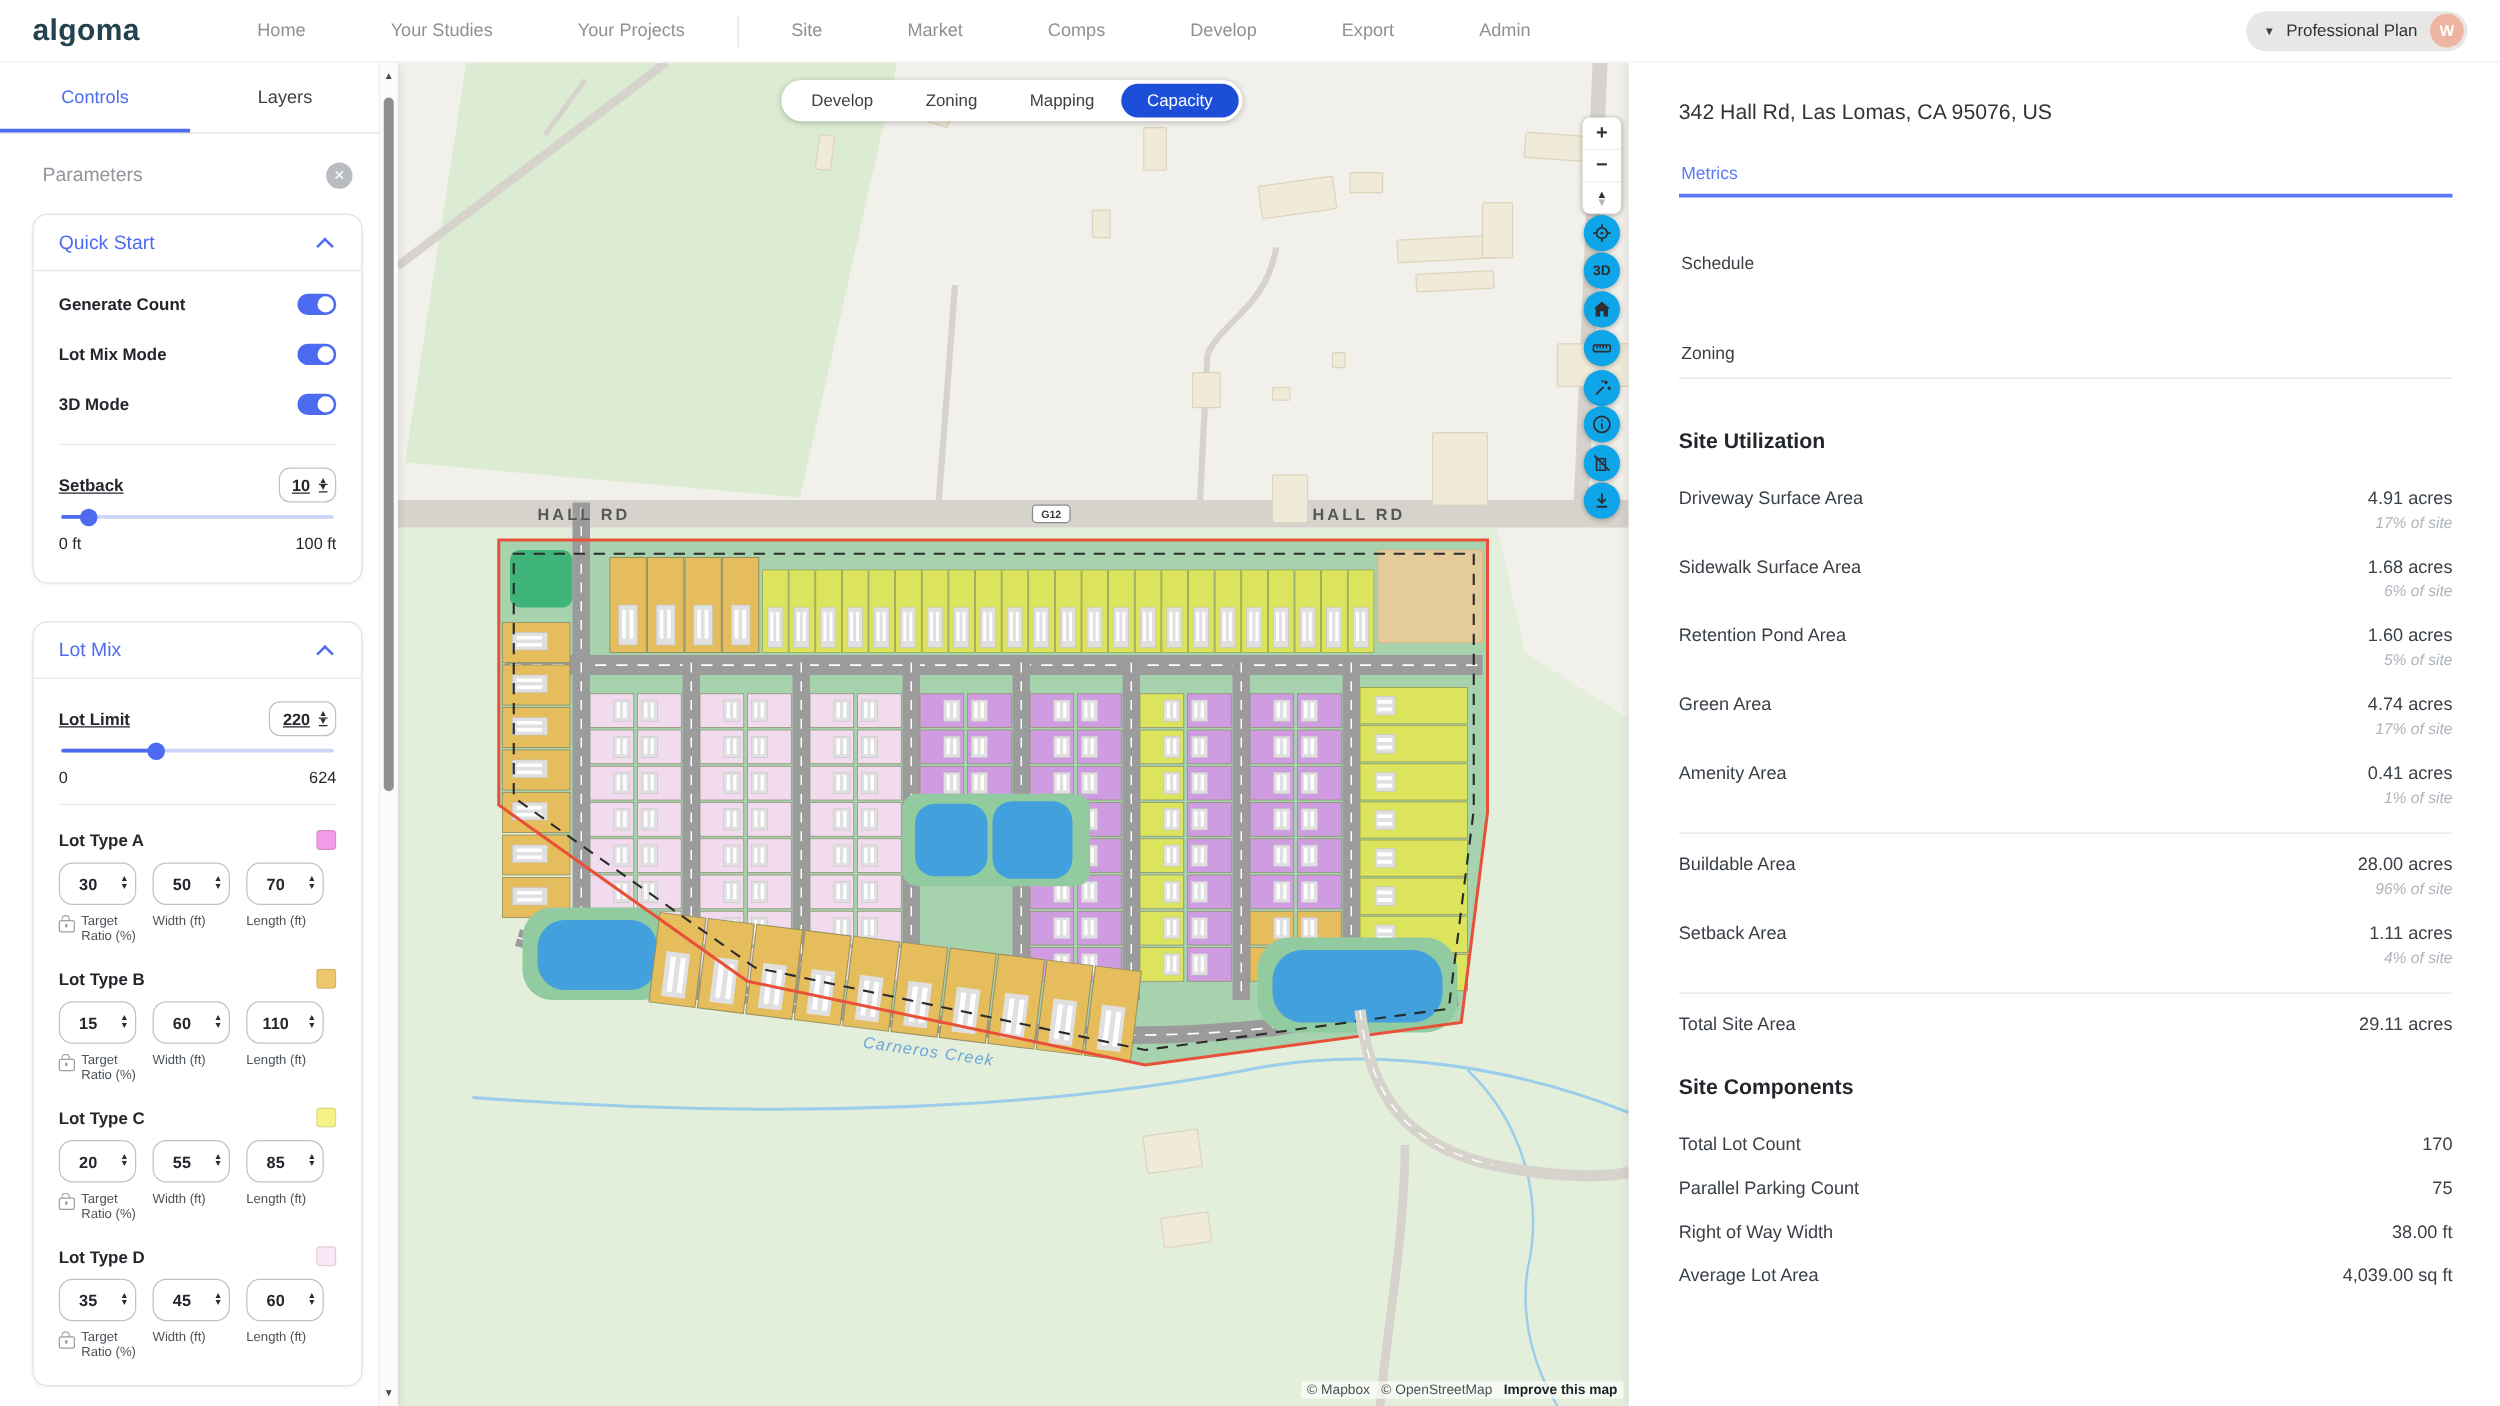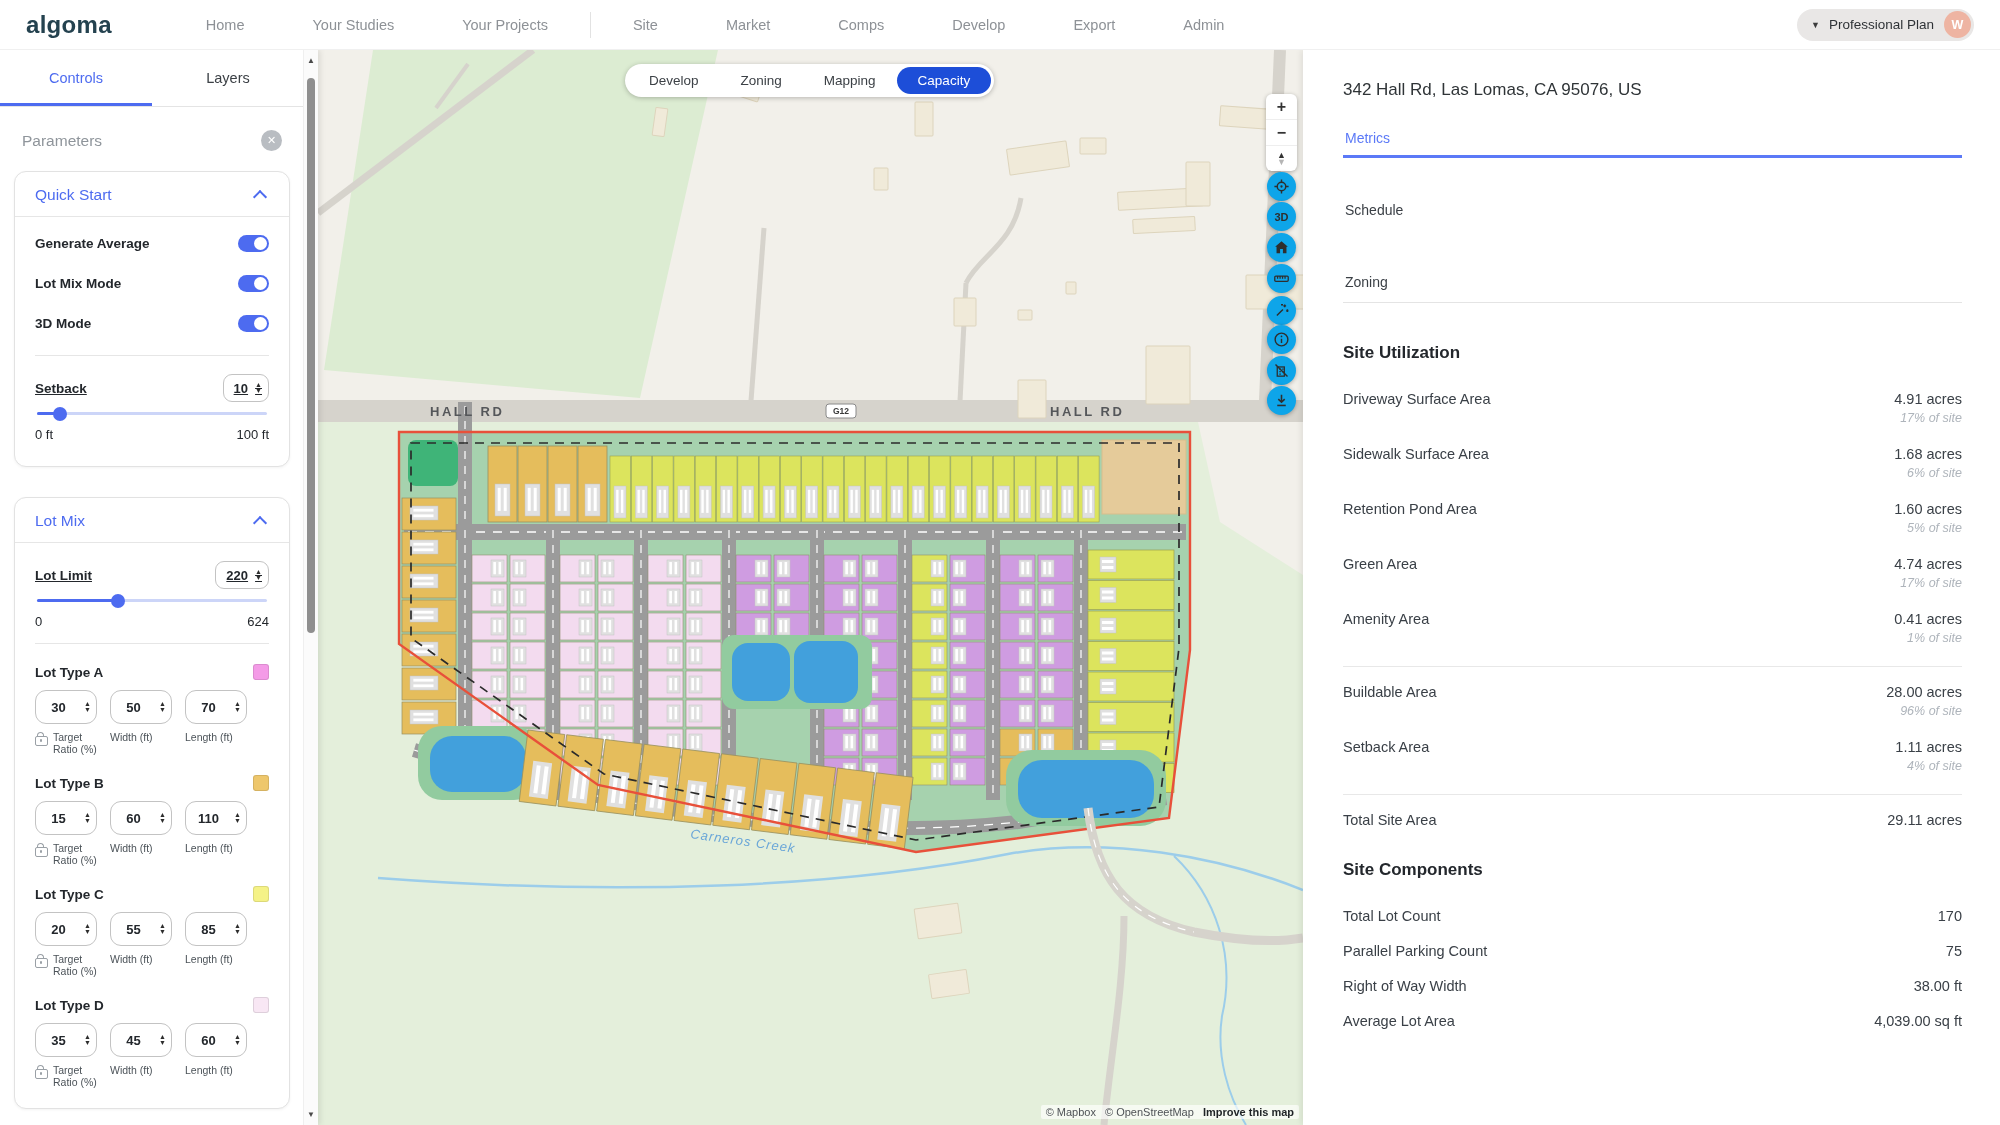--- a/index.html
+++ b/index.html
@@ -20,21 +20,21 @@
   .plan-label{font-size:13.5px;color:#2f3337;margin-right:10px;}
   .avatar{width:27px;height:27px;border-radius:50%;background:#eeb4a2;color:#fff;font-weight:700;
           font-size:12.5px;display:flex;align-items:center;justify-content:center;}
 
   
   .sidebar{position:absolute;top:50px;left:0;width:318px;bottom:0;background:#fff;z-index:30;
            box-shadow:2px 0 6px rgba(0,0,0,.10);}
   .s-tabbar{display:flex;height:56px;border-bottom:1px solid #e4e4e4;margin-right:14px;}
   .s-tab{flex:1;display:flex;align-items:center;justify-content:center;font-size:14.5px;color:#3c4146;cursor:pointer;}
   .s-tab.active{color:#4d6bf0;box-shadow:inset 0 -3px 0 #4d6bf0;}
-  .s-content{position:absolute;top:56px;left:0;right:14px;bottom:0;overflow:hidden;}
+  .s-content{position:absolute;top:56px;left:0;right:14px;bottom:0;overflow:hidden;padding-left:12px;}
   .params-row{display:flex;justify-content:space-between;align-items:center;margin:24px 22px 20px;}
   .params-title{font-size:15.5px;color:#8f959b;}
   .close-circle{width:21px;height:21px;border-radius:50%;background:#b9bdc2;color:#fff;display:flex;
                 align-items:center;justify-content:center;font-size:11px;cursor:pointer;}
   .card{margin:0 14px 30px;border:1px solid #e2e2e2;border-radius:12px;padding:14px 20px 20px;
         box-shadow:0 1px 3px rgba(0,0,0,.05);background:#fff;}
   .card-head{display:flex;justify-content:space-between;align-items:center;cursor:pointer;}
   .card-title{font-size:15.5px;color:#4d6bf0;}
   .chev-up{width:8px;height:8px;border-left:2px solid #4d6bf0;border-top:2px solid #4d6bf0;
            transform:rotate(45deg);margin-right:4px;margin-top:4px;}
@@ -150,21 +150,21 @@
       <span class="close-circle">✕</span>
     </div>
 
     <div class="card">
       <div class="card-head">
         <span class="card-title">Quick Start</span>
         <span class="chev-up"></span>
       </div>
       <hr class="card-hr">
       <div class="trow">
-        <span class="trow-label">Generate Average</span>
+        <span class="trow-label">Generate Count</span>
         <span class="toggle"></span>
       </div>
       <div class="trow">
         <span class="trow-label">Lot Mix Mode</span>
         <span class="toggle"></span>
       </div>
       <div class="trow">
         <span class="trow-label">3D Mode</span>
         <span class="toggle"></span>
       </div>

